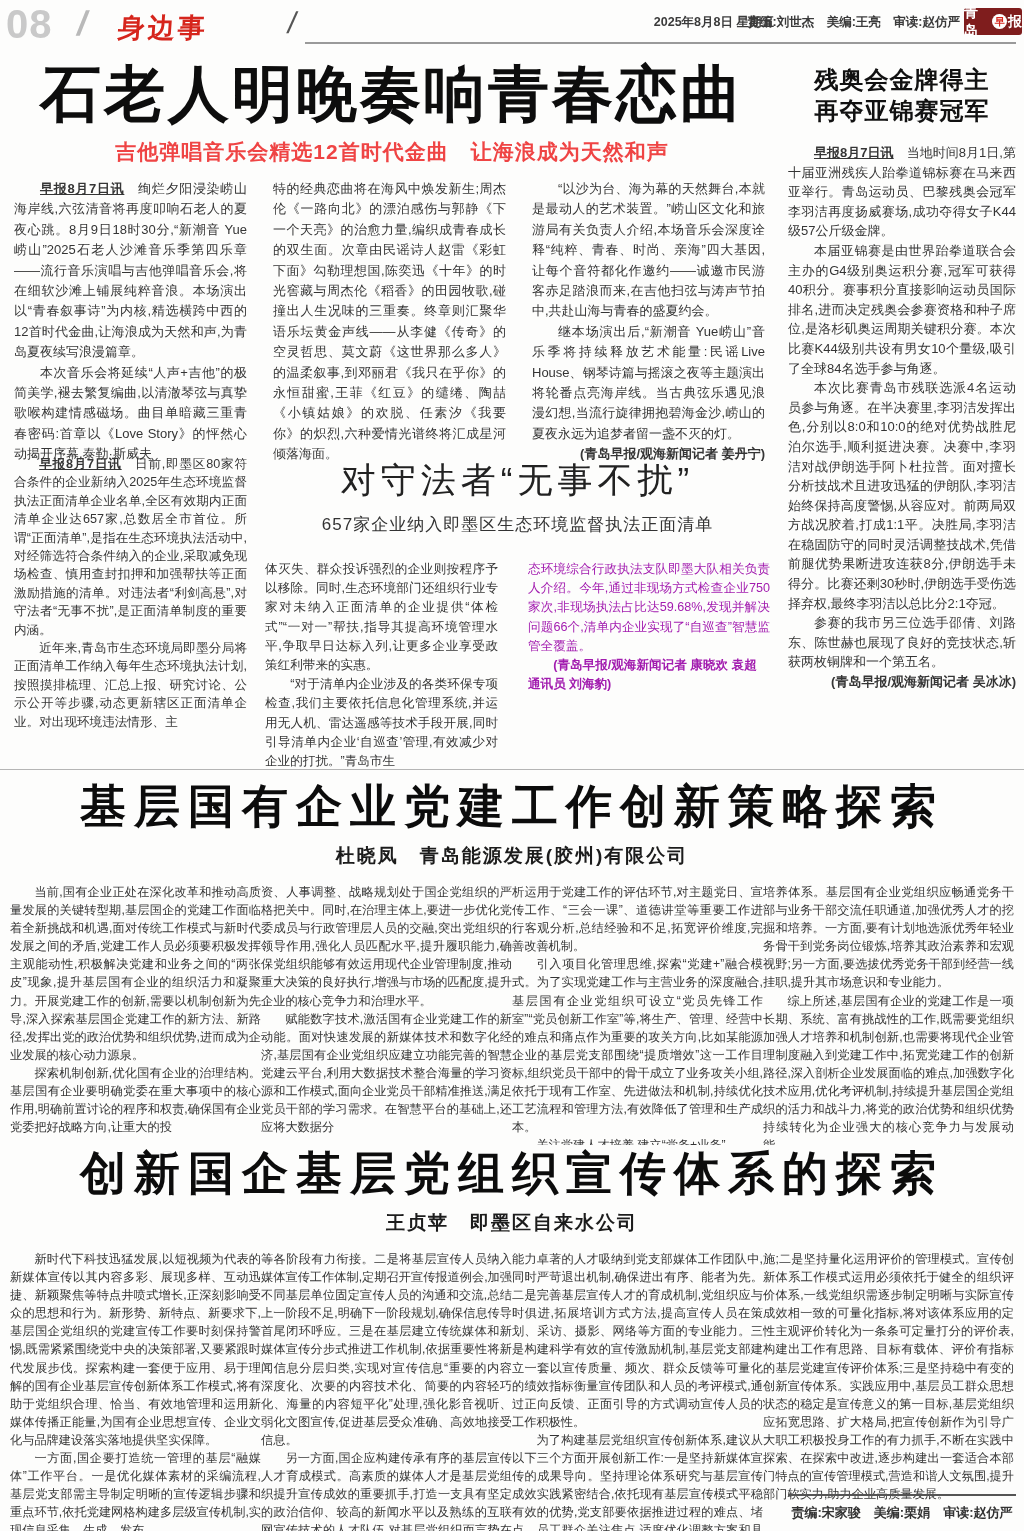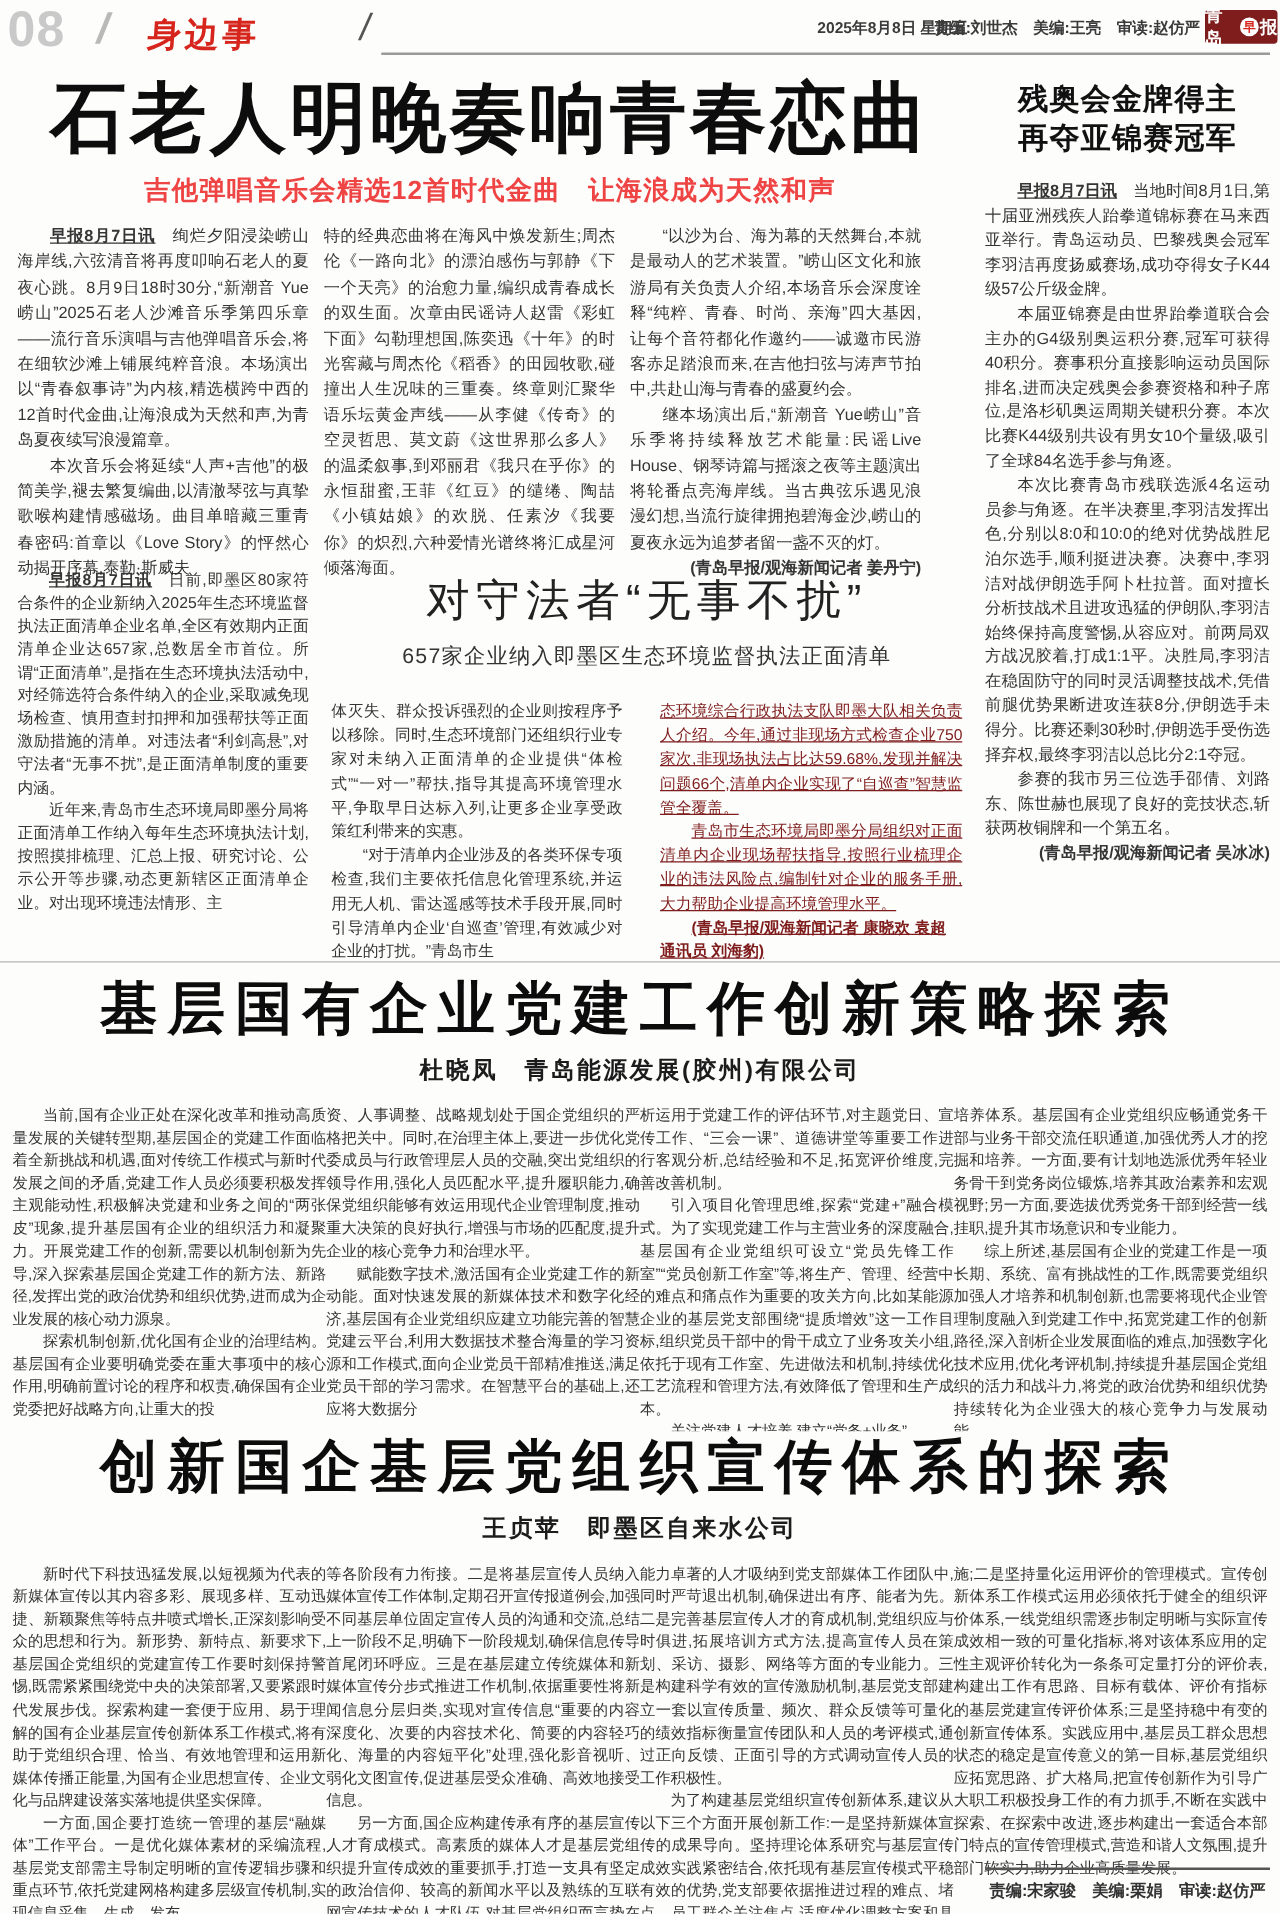--- a/index.html
+++ b/index.html
@@ -24,35 +24,35 @@
   
   .jp{margin:0;text-indent:2em;text-align:justify;}
   .jc{margin:0;text-indent:0;text-align:justify;}
   .lead{font-weight:bold;text-decoration:underline;}
   .credit{margin:0;font-weight:bold;text-align:right;}
   
   .main{position:absolute;left:14px;top:56px;width:756px;}
   .main h1{margin:0;text-align:center;font-size:61px;line-height:76px;letter-spacing:3px;color:#0d0d0d;
            font-weight:900;font-family:"Liberation Sans","DejaVu Sans",sans-serif;}
   .main .sub{margin:6px 0 0 0;text-align:center;font-size:21px;font-weight:600;color:#ef4444;letter-spacing:1px;}
-  .main .cols{display:flex;gap:12px;margin-top:13px;height:284px;overflow:hidden;}
+  .main .cols{display:flex;gap:26px;margin-top:13px;height:284px;overflow:hidden;}
   .main .col{width:233px;font-size:13px;line-height:20.4px;color:#353535;}
   
   .rart{position:absolute;left:788px;top:64px;width:228px;}
   .rart h2{margin:0;text-align:center;font-size:24px;line-height:31px;font-weight:bold;color:#111;letter-spacing:1px;}
   .rart .body{margin-top:17px;font-size:13px;line-height:19.6px;color:#353535;height:600px;overflow:hidden;}
   
   .mid{position:absolute;left:14px;top:455px;width:756px;display:flex;gap:18px;}
   .mid .leftcol{width:233px;font-size:12.6px;line-height:18.4px;color:#353535;height:308px;overflow:hidden;}
   .mid .rightpart{width:505px;}
   .mid h2{margin:2px 0 0 0;text-align:center;font-size:35px;font-weight:500;letter-spacing:5px;color:#222;}
   .mid .sub{margin:9px 0 0 0;text-align:center;font-size:17px;color:#333;letter-spacing:1px;}
   .mid .cols{display:flex;gap:30px;margin-top:24px;height:232px;overflow:hidden;}
   .mid .colA{width:234px;font-size:12.6px;line-height:19.2px;color:#353535;}
-  .mid .colB{width:243px;font-size:12.6px;line-height:19.2px;color:#7f1d1d;text-decoration:underline;}
+  .mid .colB{width:243px;font-size:12.6px;line-height:19.2px;color:#a21caf;}
   .mid .credit2{margin:0;font-weight:bold;text-align:left;text-indent:2em;}
   .rule-full{position:absolute;left:0;right:0;top:769px;border-top:1px solid #b5b5b5;}
   
   .art2{position:absolute;left:10px;top:779px;width:1004px;}
   .art3{position:absolute;left:10px;top:1146px;width:1004px;}
   .bigtitle{margin:0;text-align:center;font-size:46px;line-height:56px;color:#0c0c0c;
             font-family:"Liberation Serif","DejaVu Serif",serif;font-weight:900;letter-spacing:8px;}
   .byline{margin:8px 0 0 0;text-align:center;font-size:19px;color:#1c1c1c;font-weight:600;letter-spacing:2px;}
   .bcols{display:flex;margin-top:14px;overflow:hidden;}
   .art2 .bcols{height:262px;}
@@ -122,21 +122,20 @@
   <div class="rightpart">
     <h2>对守法者“无事不扰”</h2>
     <p class="sub">657家企业纳入即墨区生态环境监督执法正面清单</p>
     <div class="cols">
       <div class="colA">
         <p class="jc">体灭失、群众投诉强烈的企业则按程序予以移除。同时,生态环境部门还组织行业专家对未纳入正面清单的企业提供“体检式”“一对一”帮扶,指导其提高环境管理水平,争取早日达标入列,让更多企业享受政策红利带来的实惠。</p>
         <p class="jp">“对于清单内企业涉及的各类环保专项检查,我们主要依托信息化管理系统,并运用无人机、雷达遥感等技术手段开展,同时引导清单内企业‘自巡查’管理,有效减少对企业的打扰。”青岛市生</p>
       </div>
       <div class="colB">
         <p class="jc">态环境综合行政执法支队即墨大队相关负责人介绍。今年,通过非现场方式检查企业750家次,非现场执法占比达59.68%,发现并解决问题66个,清单内企业实现了“自巡查”智慧监管全覆盖。</p>
-        <p class="jp">青岛市生态环境局即墨分局组织对正面清单内企业现场帮扶指导,按照行业梳理企业的违法风险点,编制针对企业的服务手册,大力帮助企业提高环境管理水平。</p>
         <p class="credit2">(青岛早报/观海新闻记者 康晓欢 袁超 通讯员 刘海豹)</p>
       </div>
     </div>
   </div>
 </div>
 
 <div class="rule-full"></div>
 
 <div class="art2">
   <h2 class="bigtitle">基层国有企业党建工作创新策略探索</h2>

